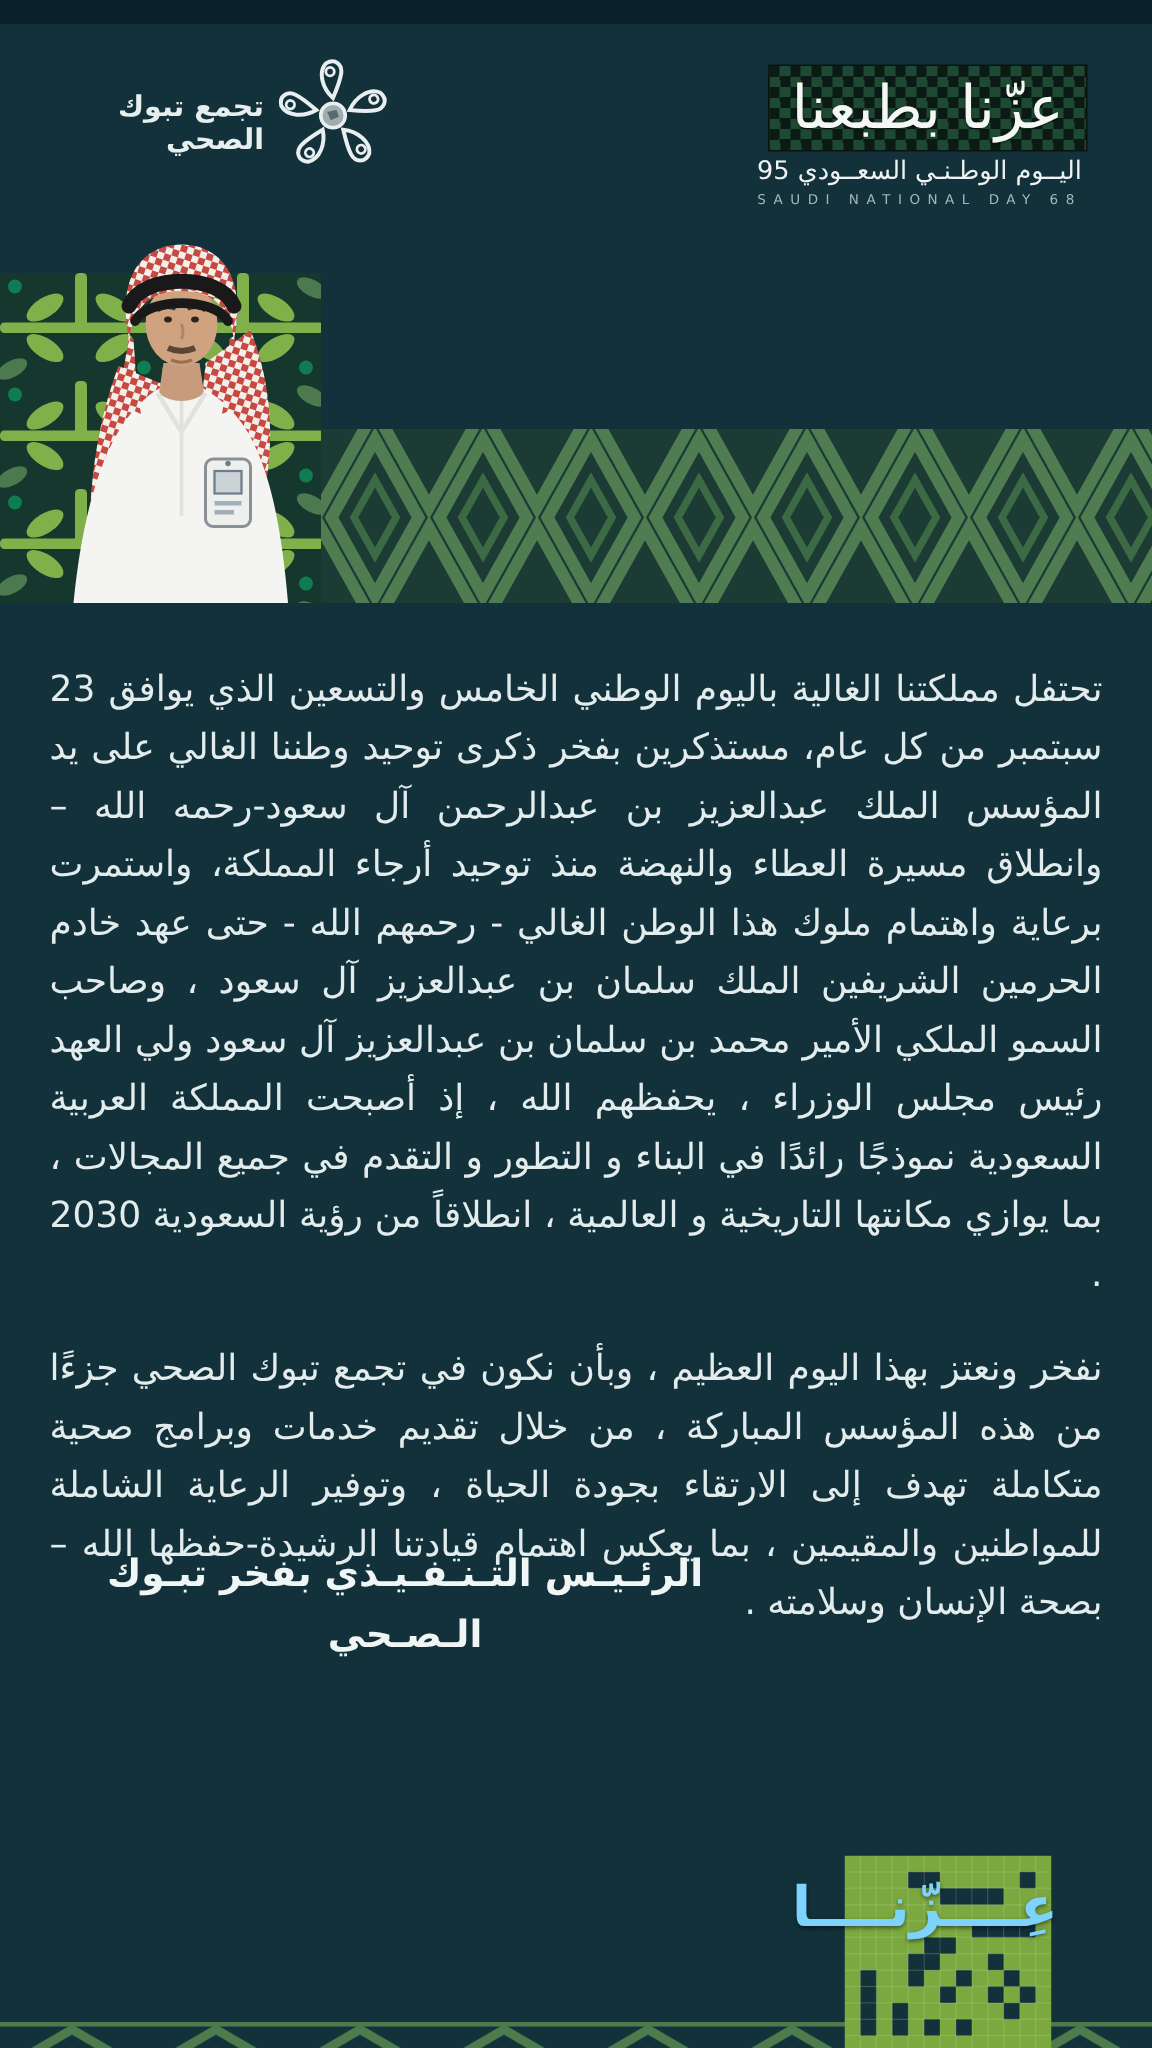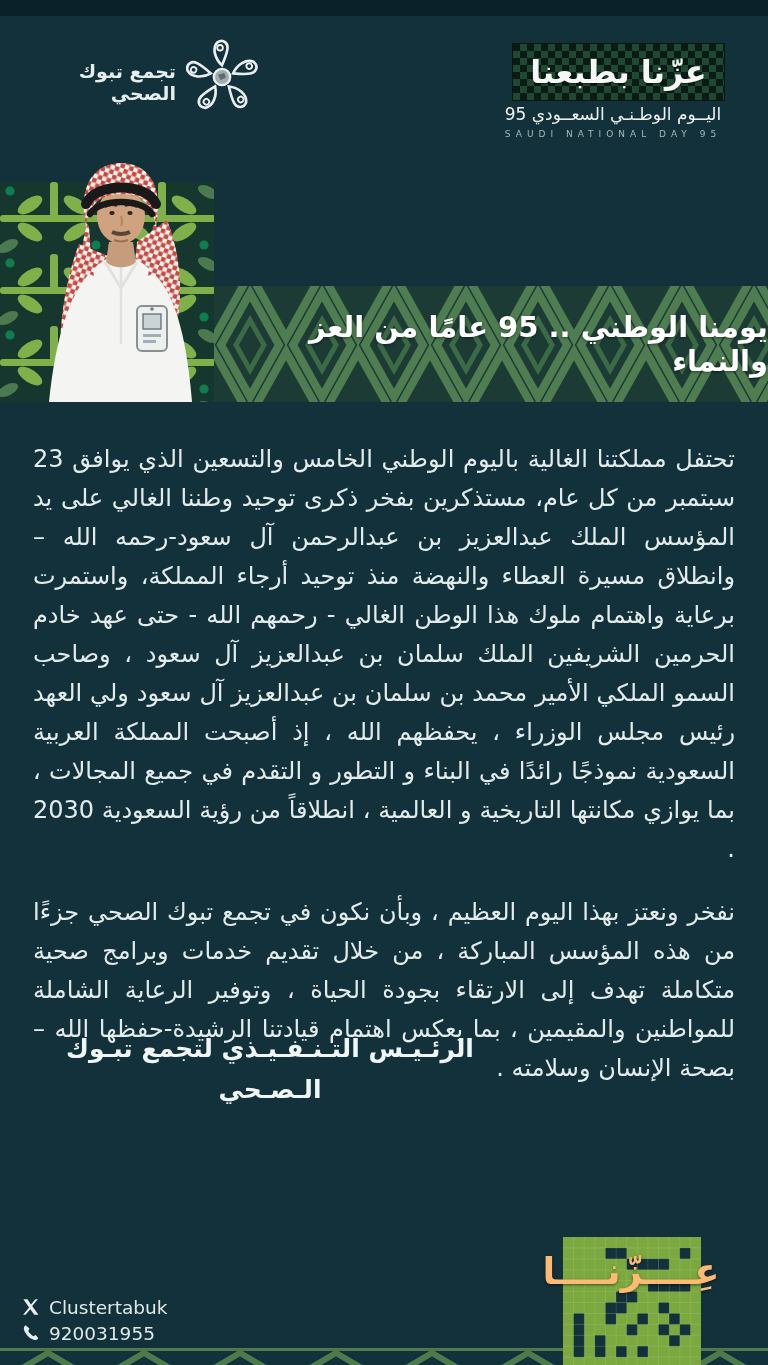--- a/index.html
+++ b/index.html
@@ -17,21 +17,21 @@
   .tabuk-emblem { position:absolute; top:22px; left:183px; width:78px; height:78px; }
 
   
   .nd-box {
     position:absolute; left:512px; top:27px; width:213px; height:58px;
     background-image:conic-gradient(#1e4a33 90deg, #0c1a15 90deg 180deg, #1e4a33 180deg 270deg, #0c1a15 270deg);
     background-size:14px 14px;
     display:flex; align-items:center; justify-content:center;
     border:1px solid #0a1511;
   }
-  .nd-slogan { font-size:32px; font-weight:bold; color:#f4f7f6; direction:rtl; text-shadow:0 1px 2px rgba(0,0,0,.5); }
+  .nd-slogan { font-size:40px; font-weight:normal; color:#f4f7f6; direction:rtl; text-shadow:0 1px 2px rgba(0,0,0,.5); }
   .nd-sub-ar { position:absolute; left:500px; top:88px; width:226px; text-align:center;
                font-size:17px; font-weight:normal; direction:rtl; color:#eef3f2; }
   .nd-sub-en { position:absolute; left:500px; top:113px; width:226px; text-align:center;
                font-size:9px; letter-spacing:5px; color:#a7b8b7; white-space:nowrap; }
 
   
   .leaf-block { position:absolute; left:0; top:166px; width:214px; height:220px; }
   .banner { position:absolute; left:214px; top:270px; width:554px; height:116px; }
   .banner-title {
     position:absolute; left:214px; top:270px; width:554px; height:116px;
@@ -58,22 +58,22 @@
 
   
   .contacts { position:absolute; left:22px; top:1278px; font-size:18.5px; color:#dfe9e9; }
   .contact-row { display:flex; align-items:center; gap:9px; height:26px; }
   .contact-row svg { width:18px; height:18px; flex:0 0 auto; }
 
   .zigzag { position:absolute; left:0; bottom:0; width:768px; height:35px; }
 
   .mosaic { position:absolute; left:563px; top:1221px; width:138px; height:131px; }
   .mosaic-slogan {
-    position:absolute; left:516px; top:1232px; width:230px; text-align:center;
-    direction:rtl; font-size:37px; font-weight:bold; line-height:48px; color:#fdba74;
+    position:absolute; left:528px; top:1232px; width:230px; text-align:left;
+    direction:rtl; font-size:37px; font-weight:bold; line-height:48px; color:#7dd3fc;
     text-shadow:0 1px 3px rgba(0,0,0,.5);
   }
 </style>
 </head>
 <body>
 
 <div class="page">
 
   <div class="tabuk-logo">
     <div class="ar">تجمع تبوك الصحي</div>
@@ -90,21 +90,21 @@
       <use href="#petal" transform="rotate(288 50 50)"></use>
       <circle cx="50" cy="50" r="10.5" fill="#9fadb0" stroke="#e9eef0" stroke-width="3"></circle>
       <path d="M45,47 L53,45 L55,51 L48,54 Z" fill="#5b6a6e" stroke="none"></path>
     </g>
   </svg>
 
   <div class="nd-box">
     <div class="nd-slogan">عزّنا بطبعنا</div>
   </div>
   <div class="nd-sub-ar">اليــوم الوطـنـي السعــودي 95</div>
-  <div class="nd-sub-en">SAUDI NATIONAL DAY 95</div>
+  <div class="nd-sub-en">SAUDI NATIONAL DAY 68</div>
 
   <svg class="leaf-block" viewBox="0 0 214 220" preserveAspectRatio="xMidYMid slice">
     <defs>
       <pattern id="leaves" width="108" height="72" patternUnits="userSpaceOnUse">
         <rect width="108" height="72" fill="#15372e"></rect>
         <rect x="0" y="33" width="108" height="7" rx="3" fill="#7fb04a"></rect>
         <rect x="50" y="0" width="8" height="36" rx="3" fill="#7fb04a"></rect>
         <ellipse cx="30" cy="23" rx="14" ry="6.5" fill="#7fb04a" transform="rotate(-33 30 23)"></ellipse>
         <ellipse cx="76" cy="23" rx="14" ry="6.5" fill="#7fb04a" transform="rotate(33 76 23)"></ellipse>
         <ellipse cx="30" cy="50" rx="14" ry="6.5" fill="#7fb04a" transform="rotate(33 30 50)"></ellipse>
@@ -125,21 +125,20 @@
         <path d="M36,7 L65,59 L36,111 L7,59 Z" fill="none" stroke="#4f7c50" stroke-width="8"></path>
         <path d="M36,34 L50,59 L36,84 L22,59 Z" fill="none" stroke="#3c6a44" stroke-width="5"></path>
         <path d="M0,-52 L29,0 L0,52 L-29,0 Z" fill="none" stroke="#4f7c50" stroke-width="8"></path>
         <path d="M72,-52 L101,0 L72,52 L43,0 Z" fill="none" stroke="#4f7c50" stroke-width="8"></path>
         <path d="M0,66 L29,118 L0,170 L-29,118 Z" fill="none" stroke="#4f7c50" stroke-width="8"></path>
         <path d="M72,66 L101,118 L72,170 L43,118 Z" fill="none" stroke="#4f7c50" stroke-width="8"></path>
       </pattern>
     </defs>
     <rect width="554" height="116" fill="url(#diamonds)"></rect>
   </svg>
-  <div class="banner-title">يومنا الوطني .. 95 عامًا من العز والنماء</div>
 
   <svg class="portrait" viewBox="0 0 176 244">
     <defs>
       <pattern id="shemaghChk" width="9" height="9" patternUnits="userSpaceOnUse" patternTransform="rotate(18)">
         <rect width="9" height="9" fill="#f3eeea"></rect>
         <rect width="4.5" height="4.5" fill="#c64a41"></rect>
         <rect x="4.5" y="4.5" width="4.5" height="4.5" fill="#c64a41"></rect>
       </pattern>
     </defs>
 
@@ -176,37 +175,23 @@
       <circle cx="119" cy="151" r="1.8" fill="#6d7d89"></circle>
     </g>
   </svg>
 
   <div class="body-text">
     <p>تحتفل مملكتنا الغالية باليوم الوطني الخامس والتسعين الذي يوافق 23 سبتمبر من كل عام، مستذكرين بفخر ذكرى توحيد وطننا الغالي على يد المؤسس الملك عبدالعزيز بن عبدالرحمن آل سعود-رحمه الله – وانطلاق مسيرة العطاء والنهضة منذ توحيد أرجاء المملكة، واستمرت برعاية واهتمام ملوك هذا الوطن الغالي - رحمهم الله - حتى عهد خادم الحرمين الشريفين الملك سلمان بن عبدالعزيز آل سعود ، وصاحب السمو الملكي الأمير محمد بن سلمان بن عبدالعزيز آل سعود ولي العهد رئيس مجلس الوزراء ، يحفظهم الله ، إذ أصبحت المملكة العربية السعودية نموذجًا رائدًا في البناء و التطور و التقدم في جميع المجالات ، بما يوازي مكانتها التاريخية و العالمية ، انطلاقاً من رؤية السعودية 2030 .</p>
     <p>نفخر ونعتز بهذا اليوم العظيم ، وبأن نكون في تجمع تبوك الصحي جزءًا من هذه المؤسس المباركة ، من خلال تقديم خدمات وبرامج صحية متكاملة تهدف إلى الارتقاء بجودة الحياة ، وتوفير الرعاية الشاملة للمواطنين والمقيمين ، بما يعكس اهتمام قيادتنا الرشيدة-حفظها الله – بصحة الإنسان وسلامته .</p>
   </div>
 
   <div class="signature">
-    <div>الرئـيـس التـنـفـيـذي لتجمع تبـوك الـصـحي</div>
-  </div>
-
-  <div class="contacts">
-    <div class="contact-row">
-      <svg viewBox="0 0 20 20">
-        <path d="M1.5,1.5 h4.6 L10,7.2 L14.8,1.5 H17.6 L11.3,8.9 L18.3,18.5 H13.6 L9.2,12.4 L4,18.5 H1.2 L7.9,10.6 Z" fill="#e6eeee"></path>
-      </svg>
-      <span>Clustertabuk</span>
-    </div>
-    <div class="contact-row">
-      <svg viewBox="0 0 20 20">
-        <path d="M4,1.5 C2.2,2.6 1.3,4.8 2.8,8 C4.5,11.8 7.8,15.4 11.6,17 C14.9,18.4 17.1,17.4 18.2,15.7 L15.2,12.2 L12.4,13.5 C10.3,12.4 8,10 6.9,7.9 L8.3,5.1 Z" fill="#e6eeee"></path>
-      </svg>
-      <span>920031955</span>
-    </div>
-  </div>
+    <div>الرئـيـس التـنـفـيـذي بفخر تبـوك الـصـحي</div>
+  </div>
+
 
   <svg class="zigzag" viewBox="0 0 768 35" preserveAspectRatio="none">
     <defs>
       <pattern id="zig" width="96" height="35" patternUnits="userSpaceOnUse">
         <rect width="96" height="35" fill="#12313a"></rect>
         <rect y="2" width="96" height="3" fill="#4e7b4c"></rect>
         <path d="M0,35 L48,7 L96,35 Z" fill="none" stroke="#4e7b4c" stroke-width="6"></path>
         <path d="M22,35 L48,19 L74,35 Z" fill="#4e7b4c"></path>
       </pattern>
     </defs>

